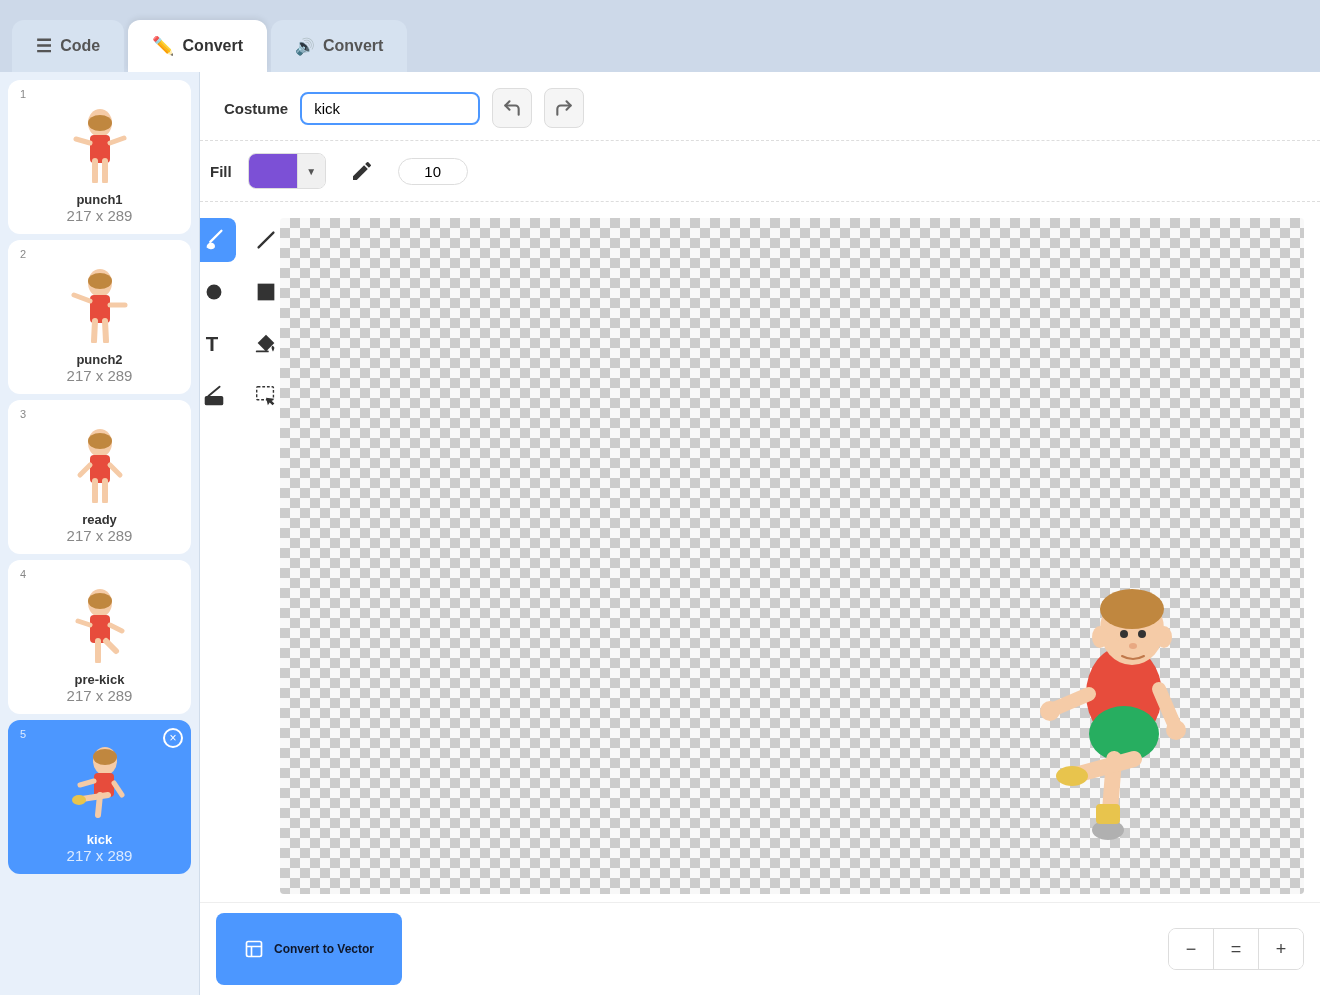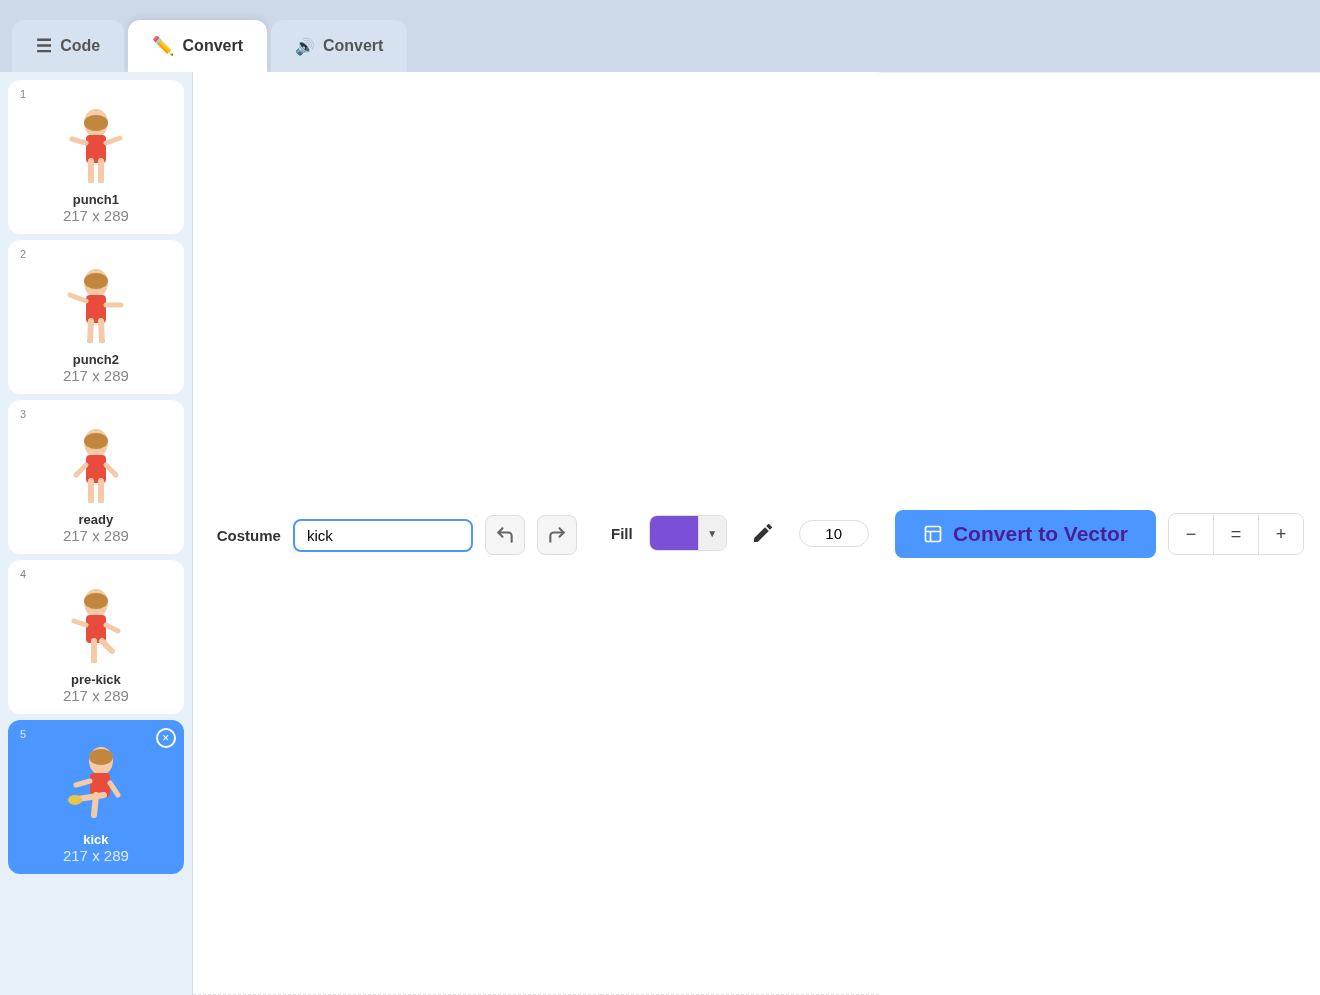--- a/index.html
+++ b/index.html
@@ -129,20 +129,21 @@
       color: #fff;
       font-size: 12px;
       cursor: pointer;
       border: 2px solid #fff;
     }
 
     
     .editor-area {
       flex: 1;
       display: flex;
+      flex-direction: column;
       background: #fff;
       padding: 0;
     }
 
     
     .top-controls {
       padding: 16px 24px 12px 24px;
       display: flex;
       align-items: center;
       gap: 12px;
@@ -308,25 +309,25 @@
     .bottom-bar {
       display: flex;
       align-items: center;
       padding: 10px 16px;
       gap: 12px;
       background: #fff;
       border-top: 1px solid #eee;
     }
     .convert-btn {
       background: #4c97ff;
-      color: #4c1d95;
+      color: #0f172a;
       border: none;
       border-radius: 8px;
-      padding: 12px 28px;
-      font-size: 21px;
+      padding: 26px 28px;
+      font-size: 12px;
       font-weight: 700;
       cursor: pointer;
       display: flex;
       align-items: center;
       gap: 10px;
     }
     .zoom-controls {
       margin-left: auto;
       display: flex;
       align-items: center;

